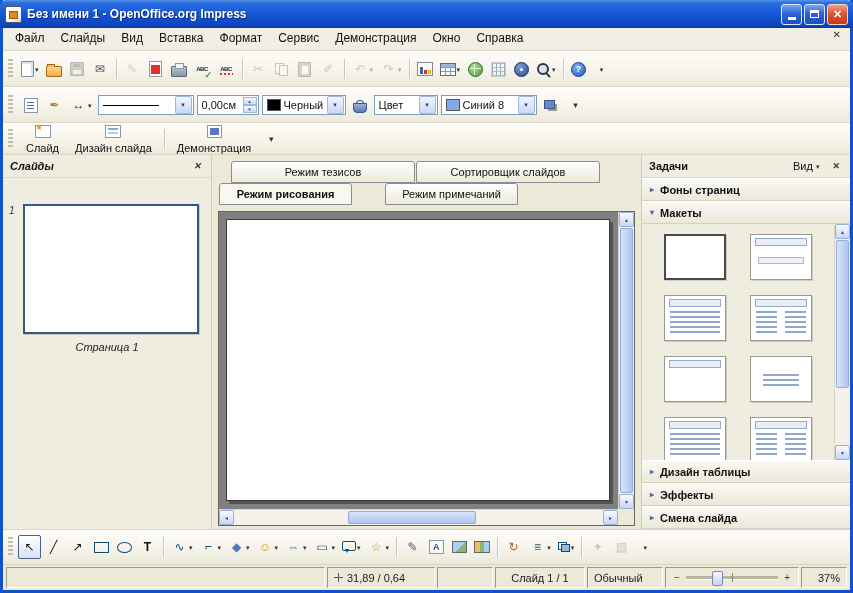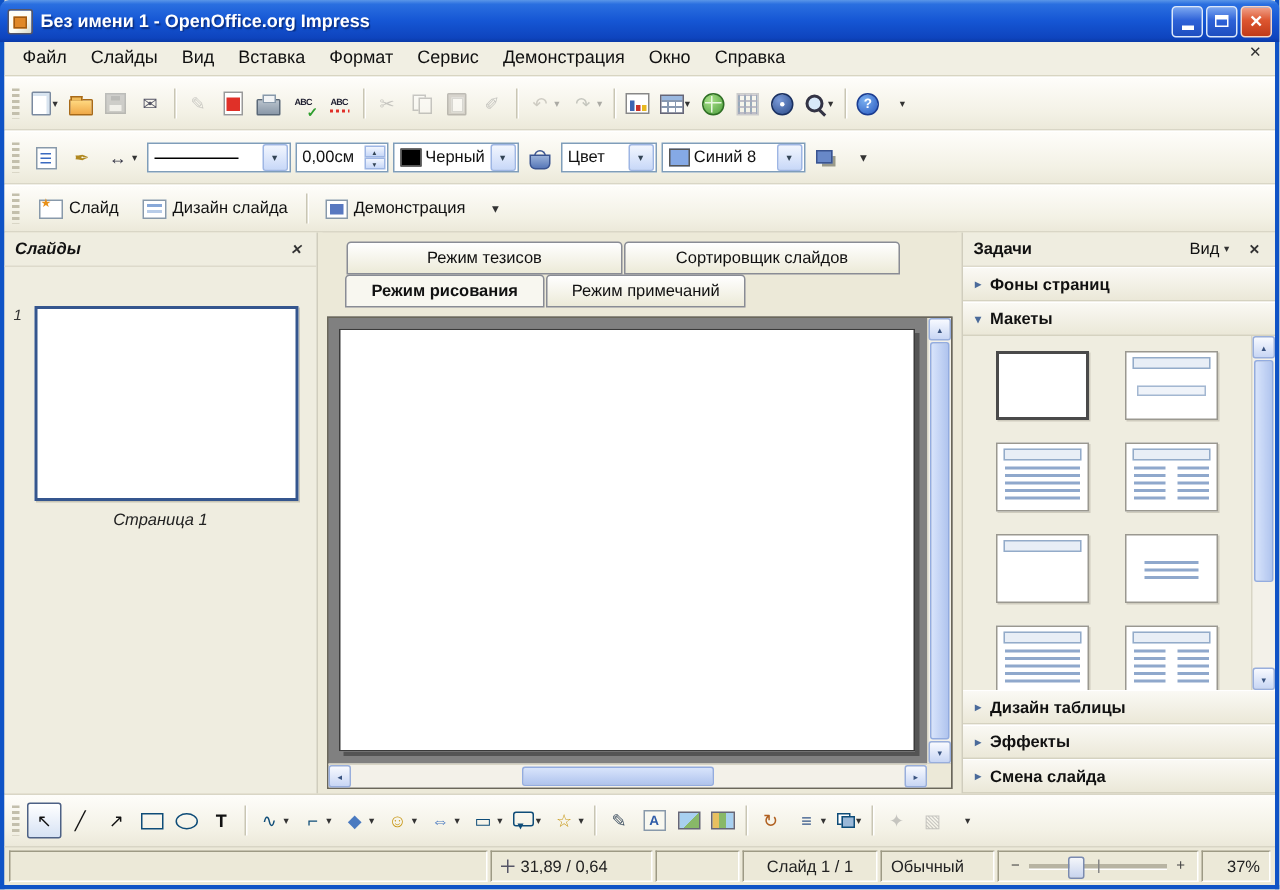--- a/index.html
+++ b/index.html
@@ -104,21 +104,21 @@
   .line-preview{width:56px;height:1px;background:#000;}
   .spin-val{min-width:34px;}
   .spin-btns{display:flex;flex-direction:column;margin-left:auto;}
   .spb{width:14px;height:8px;background:linear-gradient(180deg,#F2F6FE,#C8D8F8);border:1px solid #9EB6E4;font-size:5px;color:#345;
        display:flex;align-items:center;justify-content:center;box-sizing:border-box;}
   .spb.up::after{content:"▴";} .spb.dn::after{content:"▾";}
   .swatch{width:12px;height:10px;border:1px solid #555;}
   .swatch.black{background:#000000;} .swatch.blue8{background:#85A9E6;}
 
   
-  .pbtn{display:inline-flex;align-items:center;gap:4px;padding:2px 6px;border:1px solid transparent;border-radius:2px;font-size:11px;}
+  .pbtn{display:inline-flex;align-items:center;gap:4px;padding:2px 6px;border:1px solid transparent;border-radius:2px;font-size:11px;flex-direction:column;}
   .i-slide{width:14px;height:11px;background:#FFF;border:1px solid #8899AA;position:relative;}
   .i-slide::after{content:"★";position:absolute;left:0px;top:-2px;color:#E89018;font-size:8px;}
   .i-design{width:14px;height:11px;background:#FFF;border:1px solid #8899AA;position:relative;}
   .i-design::after{content:"";position:absolute;left:2px;top:2px;right:2px;height:2px;background:#88A8D8;box-shadow:0 4px 0 #B8CCE8;}
   .i-show{width:13px;height:11px;background:#FFF;border:1px solid #8899AA;position:relative;}
   .i-show::after{content:"";position:absolute;inset:2px;background:#5878C0;}
 
   
   .g-rect{width:13px;height:9px;border:1px solid #0E4C78;}
   .g-ellipse{width:13px;height:9px;border:1px solid #0E4C78;border-radius:50%;}
@@ -147,21 +147,21 @@
 
   .slide-row{display:flex;gap:4px;margin:26px 12px 0 6px;}
   .slide-num{width:10px;font-size:10px;color:#333;padding-top:1px;}
   .slide-thumb{flex:1;height:126px;background:#FFF;border:2px solid #35568E;box-shadow:1px 1px 0 #C8C5B5;}
   .slide-caption{text-align:center;margin-top:7px;color:#222;}
 
   .center{flex:1;display:flex;flex-direction:column;min-width:0;min-height:0;}
   .tabs-area{flex:0 0 50px;padding-top:6px;}
   .tabrow{display:flex;}
   .tabrow.top{margin-left:16px;}
-  .tabrow.bottom{margin-left:15px;}
+  .tabrow.bottom{margin-left:4px;gap:32px;}
   .tab{box-sizing:border-box;height:22px;display:flex;align-items:center;justify-content:center;padding:0 8px;margin-right:1px;
        background:linear-gradient(180deg,#FFFFFF,#ECEAD8);border:1px solid #898C95;border-radius:3px 3px 0 0;font-size:11px;white-space:nowrap;}
   .tab.wide{min-width:184px;}
   .tab.mid{min-width:133px;}
   .tab.active{background:#F8F7F0;font-weight:bold;position:relative;z-index:2;}
 
   .canvas{flex:1;position:relative;margin:0 3px 3px 3px;background:#808080;border:1px solid #6A675A;min-height:0;}
   .page{position:absolute;left:7px;top:7px;right:24px;bottom:24px;background:#FFF;border:1px solid #3A3A3A;box-shadow:3px 3px 0 rgba(30,30,30,.45);}
   .vscroll{position:absolute;right:0;top:0;bottom:16px;width:16px;background:#F3F1E9;border-left:1px solid #D8D5C5;display:flex;flex-direction:column;box-sizing:border-box;}
   .hscroll{position:absolute;left:0;right:16px;bottom:0;height:16px;background:#F3F1E9;border-top:1px solid #D8D5C5;display:flex;box-sizing:border-box;}

